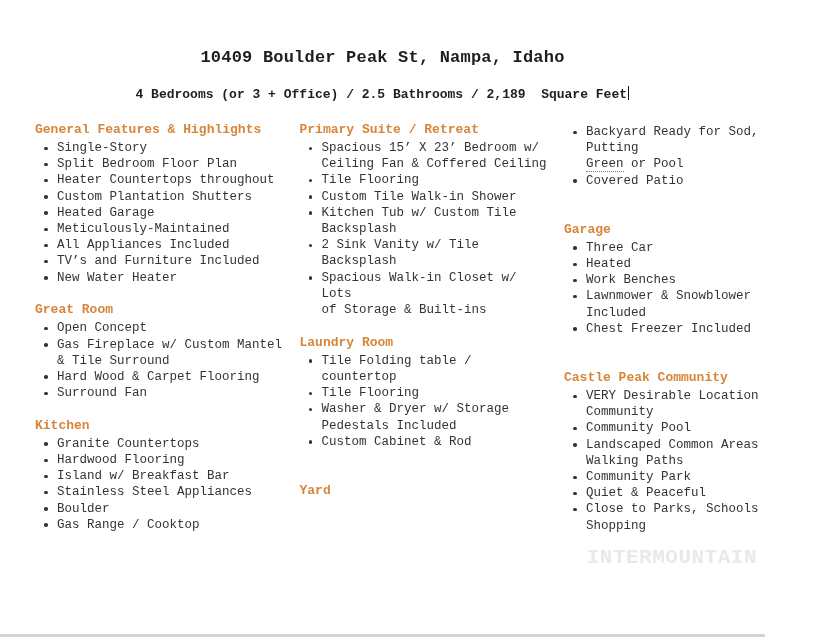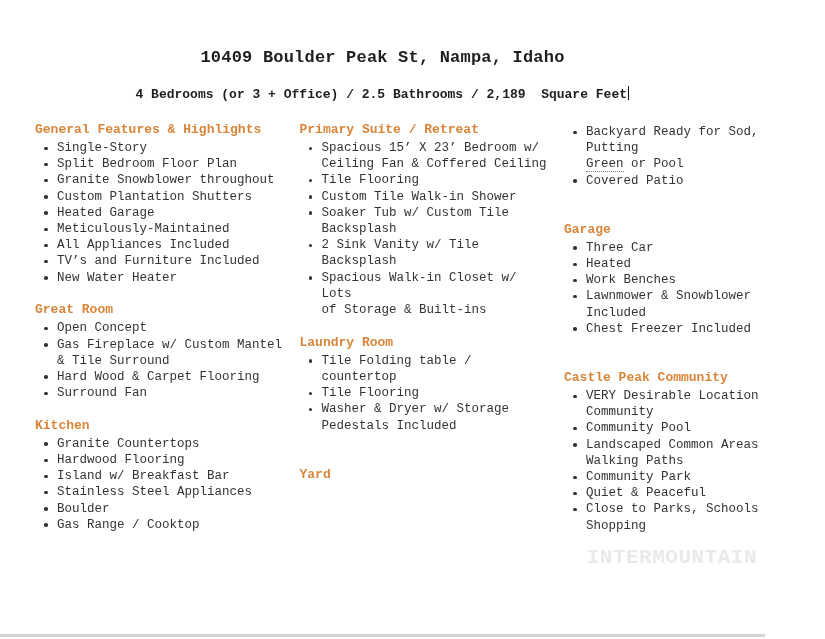--- a/index.html
+++ b/index.html
@@ -106,21 +106,21 @@
   <h1 class="title">10409 Boulder Peak St, Nampa, Idaho</h1>
   <h2 class="subtitle"><span>4 Bedrooms (or 3 + Office) / 2.5 Bathrooms / 2,189  Square Feet</span><span class="caret"></span></h2>
 
   <div class="columns">
     <div class="col">
         <div class="section" style="margin-top: 0px;">
           <div class="sec-heading">General Features &amp; Highlights</div>
           <ul>
             <li>Single-Story</li>
             <li>Split Bedroom Floor Plan</li>
-            <li>Granite Snowblower throughout</li>
+            <li>Heater Countertops throughout</li>
             <li>Custom Plantation Shutters</li>
             <li>Heated Garage</li>
             <li>Meticulously-Maintained</li>
             <li>All Appliances Included</li>
             <li>TV’s and Furniture Included</li>
             <li>New Water Heater</li>
           </ul>
         </div>
         <div class="section" style="margin-top: 16.5px;">
           <div class="sec-heading">Great Room</div>
@@ -145,34 +145,35 @@
         </div>
       </div>
     <div class="col">
         <div class="section" style="margin-top: 0px;">
           <div class="sec-heading">Primary Suite / Retreat</div>
           <ul>
             <li>Spacious 15’ X 23’ Bedroom w/
 Ceiling Fan &amp; Coffered Ceiling</li>
             <li>Tile Flooring</li>
             <li>Custom Tile Walk-in Shower</li>
-            <li>Soaker Tub w/ Custom Tile
+            <li>Kitchen Tub w/ Custom Tile
 Backsplash</li>
             <li>2 Sink Vanity w/ Tile Backsplash</li>
             <li>Spacious Walk-in Closet w/ Lots
 of Storage &amp; Built-ins</li>
           </ul>
         </div>
         <div class="section" style="margin-top: 16.5px;">
           <div class="sec-heading">Laundry Room</div>
           <ul>
             <li>Tile Folding table / countertop</li>
             <li>Tile Flooring</li>
             <li>Washer &amp; Dryer w/ Storage
 Pedestals Included</li>
+            <li>Custom Cabinet &amp; Rod</li>
           </ul>
         </div>
         <div class="section" style="margin-top: 33px;">
           <div class="sec-heading">Yard</div>
         </div>
       </div>
     <div class="col">
         <div class="section" style="margin-top: 0px;">
           <ul>
             <li>Backyard Ready for Sod, Putting

